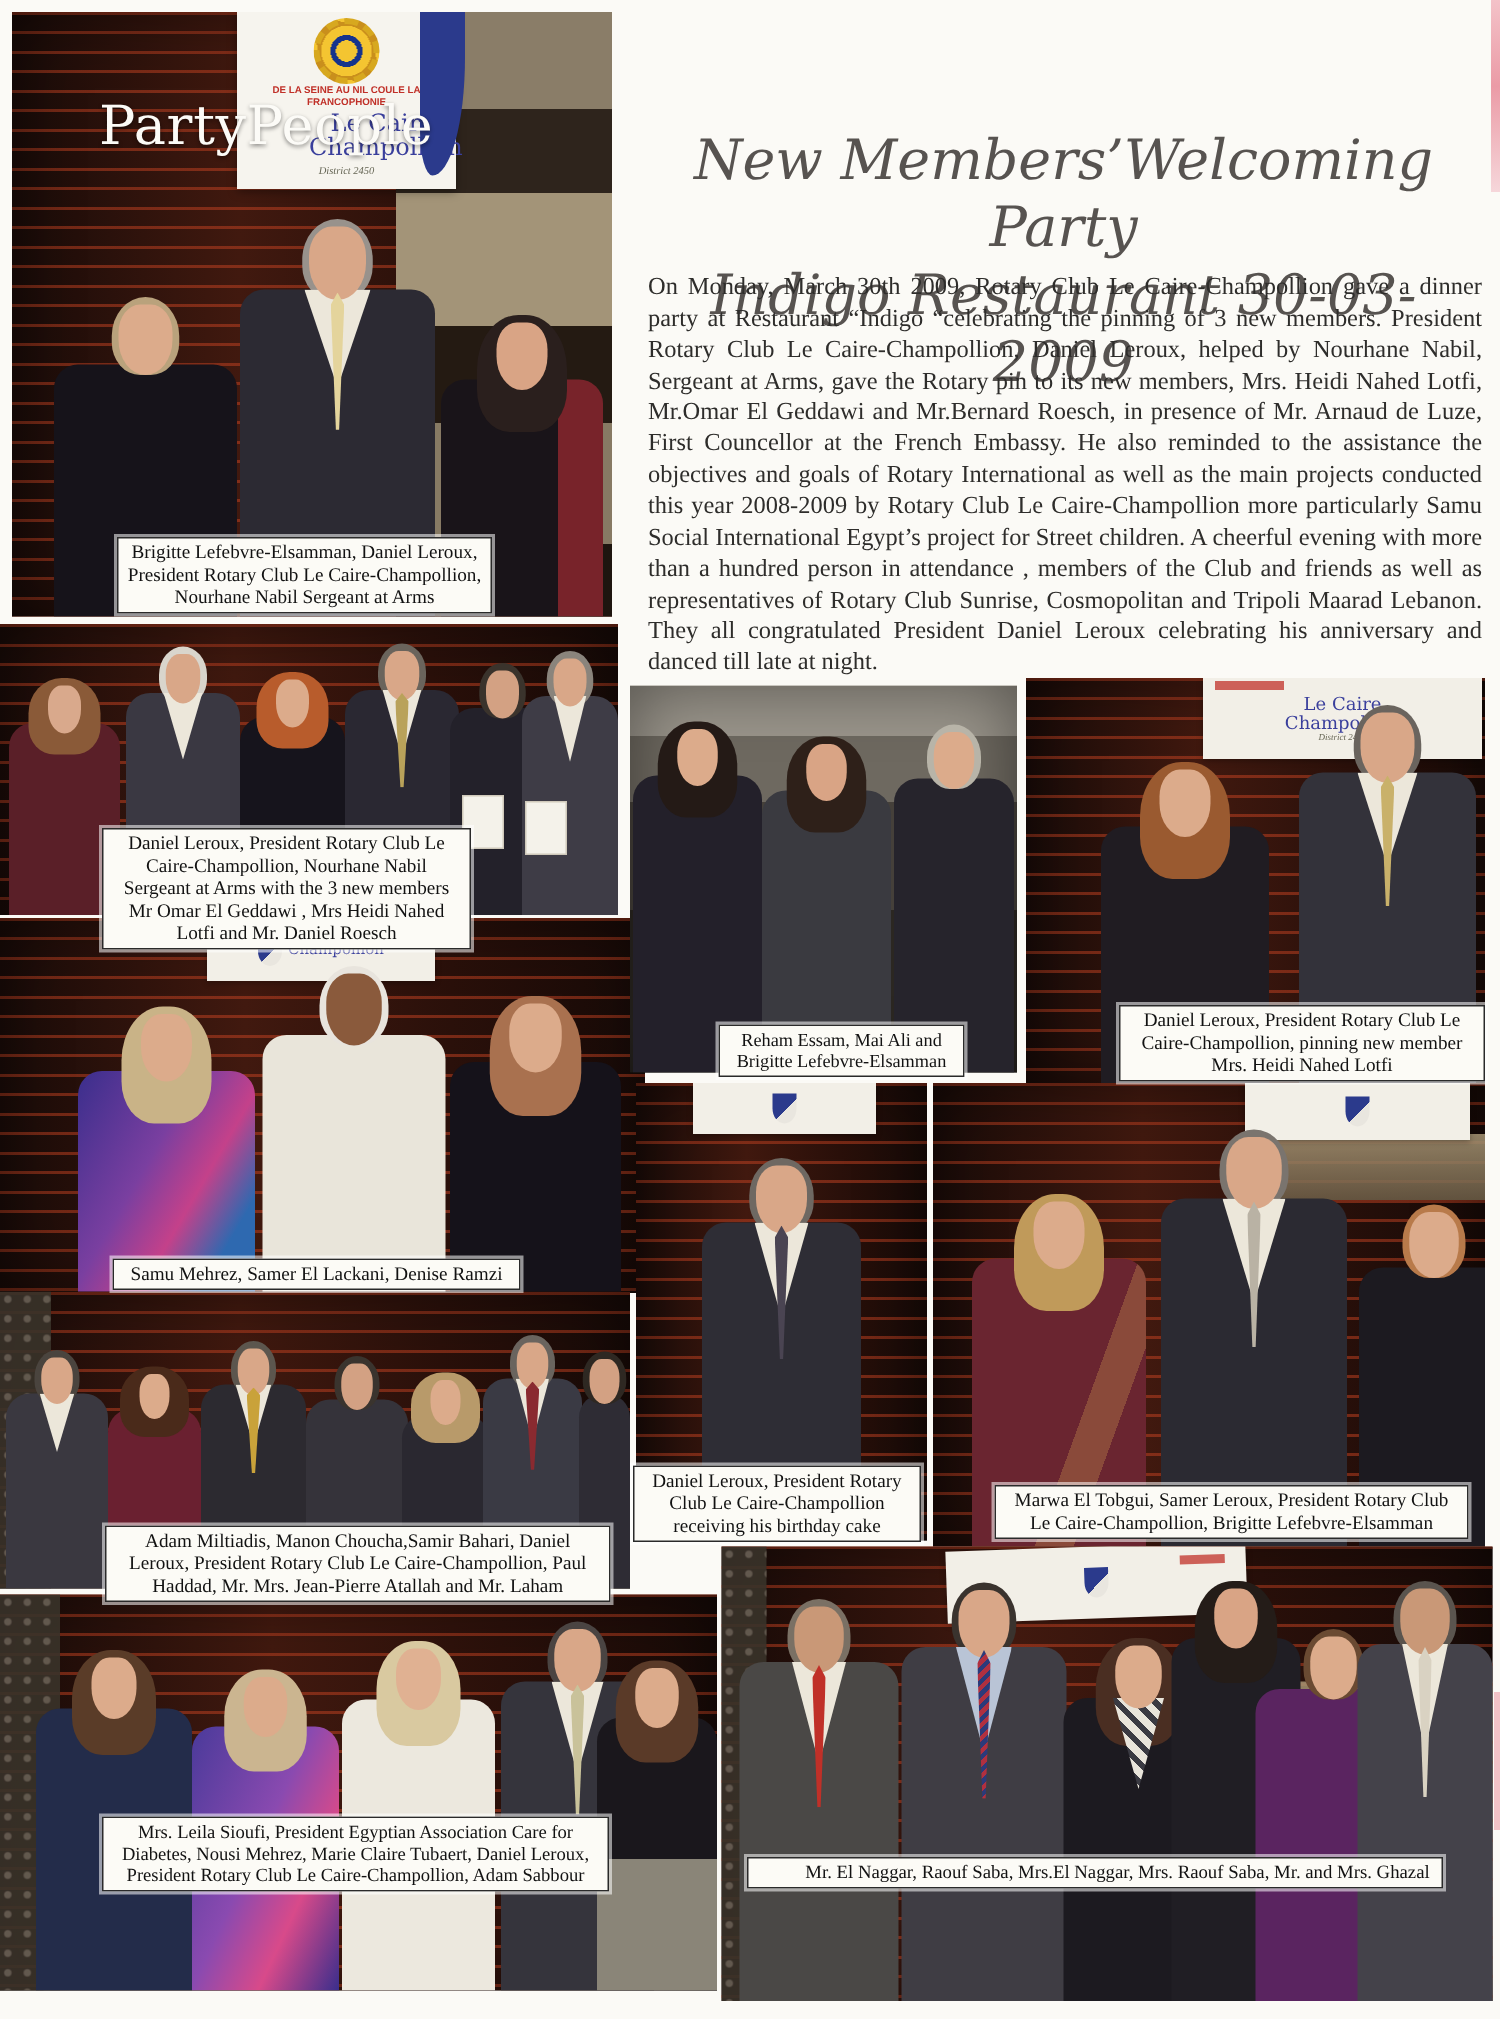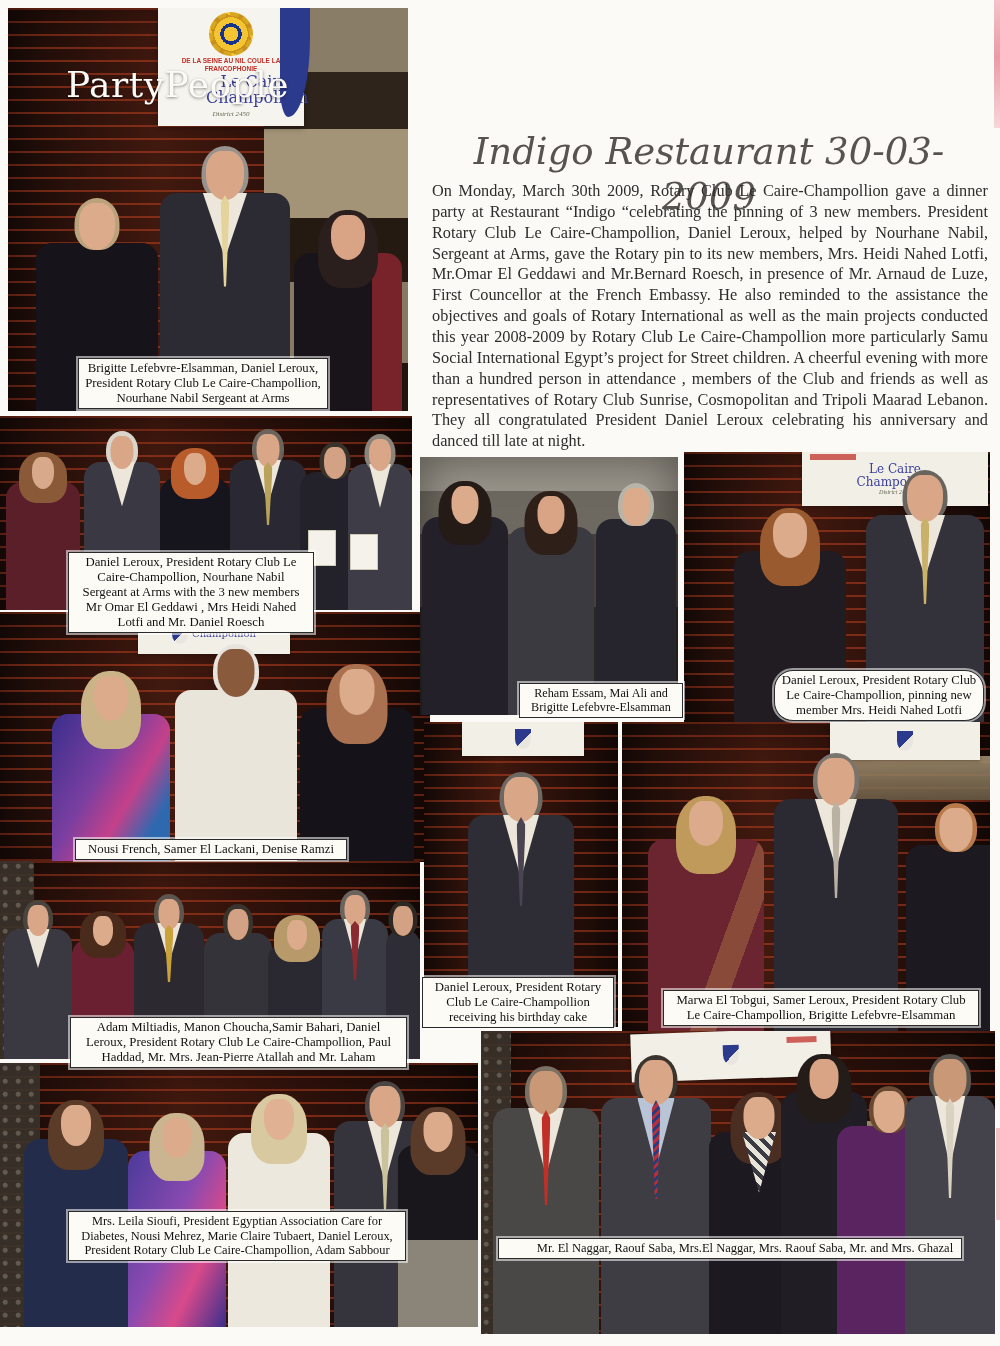--- a/index.html
+++ b/index.html
@@ -57,21 +57,21 @@
 
   
   .pink1{position:absolute;right:0;top:0;width:6px;height:128px;background:linear-gradient(to bottom,#f2b8c0,#e88a98 45%,#f5d0d5);opacity:.85;z-index:7;}
   .pink2{position:absolute;right:0;top:1128px;width:4px;height:92px;background:#eeaab4;opacity:.7;z-index:7;}
 </style>
 </head>
 <body>
 
 <div class="party-label">PartyPeople</div>
 <div class="headline">
-  <br>
+  <span>New Members’Welcoming Party</span><br>
   <span>Indigo Restaurant 30-03-2009</span>
 </div>
 <div class="article">On Monday, March 30th 2009, Rotary Club Le Caire-Champollion gave a dinner party at Restaurant “Indigo “celebrating the pinning of 3 new members. President Rotary Club Le Caire-Champollion, Daniel Leroux, helped by Nourhane Nabil, Sergeant at Arms, gave the Rotary pin to its new members, Mrs. Heidi Nahed Lotfi, Mr.Omar El Geddawi and Mr.Bernard Roesch, in presence of Mr. Arnaud de Luze, First Councellor at the French Embassy.  He also reminded to the assistance the objectives and goals of Rotary International as well as the main projects conducted this year 2008-2009  by Rotary Club Le Caire-Champollion more particularly  Samu Social International Egypt’s project for Street children. A cheerful evening with more than a hundred person in attendance , members of the Club and friends as well as representatives of Rotary Club Sunrise, Cosmopolitan and Tripoli Maarad Lebanon. They all congratulated President Daniel Leroux celebrating his anniversary and  danced till late at night.</div>
 
 <div class="photo" style="left:8px;top:8px;width:400px;height:403px;">
   <div class="panel-tan" style="width:36%;"></div>
   <div class="banner" style="left:150px;top:0;width:146px;height:118px;">
     <div class="wheel"></div>
     <div class="slogan">DE LA SEINE AU NIL COULE LA FRANCOPHONIE</div>
     <div class="club">
@@ -212,23 +212,23 @@
   <i class="p long" style="--x:300px;--w:86px;--h:242px;--hw:29px;--hh:33px;--hair:#241c18;--skin:#d9a485;--top:#201e24;"></i>
   <i class="p" style="--x:356px;--w:104px;--h:208px;--hw:31px;--hh:35px;--hair:#6a4a32;--skin:#dcab8b;--top:#5a2460;"></i>
   <i class="p" style="--x:424px;--w:90px;--h:238px;--hw:33px;--hh:37px;--hair:#5a544e;--skin:#c99877;--top:#44424a;">
       <b class="v"></b>
       <b class="t" style="--tc:#d9d2c2;"></b>
     </i>
 </div>
 
 <div class="cap" style="left:78px;top:358px;width:250px;text-align:center;">Brigitte Lefebvre-Elsamman, Daniel Leroux, President Rotary Club Le Caire-Champollion, Nourhane Nabil Sergeant at Arms</div>
 <div class="cap" style="left:68px;top:552px;width:246px;">Daniel Leroux, President Rotary Club Le Caire-Champollion,  Nourhane Nabil Sergeant at Arms with the 3 new members Mr Omar El Geddawi , Mrs Heidi Nahed Lotfi and Mr. Daniel Roesch</div>
-<div class="cap nowrap" style="left:75px;top:839px;width:272px;">Nousi French, Samer El  Lackani, Denise Ramzi</div>
+<div class="cap nowrap" style="left:75px;top:839px;width:272px;">Samu Mehrez, Samer El  Lackani, Denise Ramzi</div>
 <div class="cap" style="left:70px;top:1017px;width:337px;">Adam Miltiadis, Manon Choucha,Samir Bahari, Daniel Leroux, President Rotary Club Le Caire-Champollion, Paul Haddad, Mr. Mrs. Jean-Pierre Atallah and Mr. Laham</div>
 <div class="cap" style="left:68px;top:1211px;width:338px;font-size:12.4px;">Mrs. Leila Sioufi, President Egyptian Association Care for Diabetes, Nousi Mehrez, Marie Claire Tubaert, Daniel Leroux, President Rotary Club Le Caire-Champollion, Adam Sabbour</div>
-<div class="cap" style="left:479px;top:683px;width:164px;font-size:12.2px;margin-left:40px;">Reham Essam, Mai Ali and Brigitte Lefebvre-Elsamman</div>
-<div class="cap" style="left:774px;top:670px;width:210px;border-radius:19px;">Daniel Leroux, President Rotary Club Le Caire-Champollion, pinning new member Mrs. Heidi Nahed Lotfi</div>
+<div class="cap" style="left:479px;top:683px;width:164px;font-size:12.2px;">Reham Essam, Mai Ali and Brigitte Lefebvre-Elsamman</div>
+<div class="cap" style="left:746px;top:670px;width:244px;">Daniel Leroux, President Rotary Club Le Caire-Champollion, pinning new member Mrs. Heidi Nahed Lotfi</div>
 <div class="cap" style="left:422px;top:977px;width:192px;">Daniel Leroux, President Rotary Club Le Caire-Champollion receiving his birthday cake</div>
 <div class="cap" style="left:663px;top:990px;width:316px;">Marwa El Tobgui, Samer Leroux, President Rotary Club Le Caire-Champollion, Brigitte Lefebvre-Elsamman</div>
 <div class="cap nowrap" style="left:498px;top:1238px;width:464px;font-size:12.5px;padding-left:35px;">Mr. El Naggar, Raouf Saba, Mrs.El Naggar, Mrs. Raouf Saba, Mr. and Mrs. Ghazal</div>
 
 <i class="pink1"></i>
 <i class="pink2"></i>
 
 </body></html>

